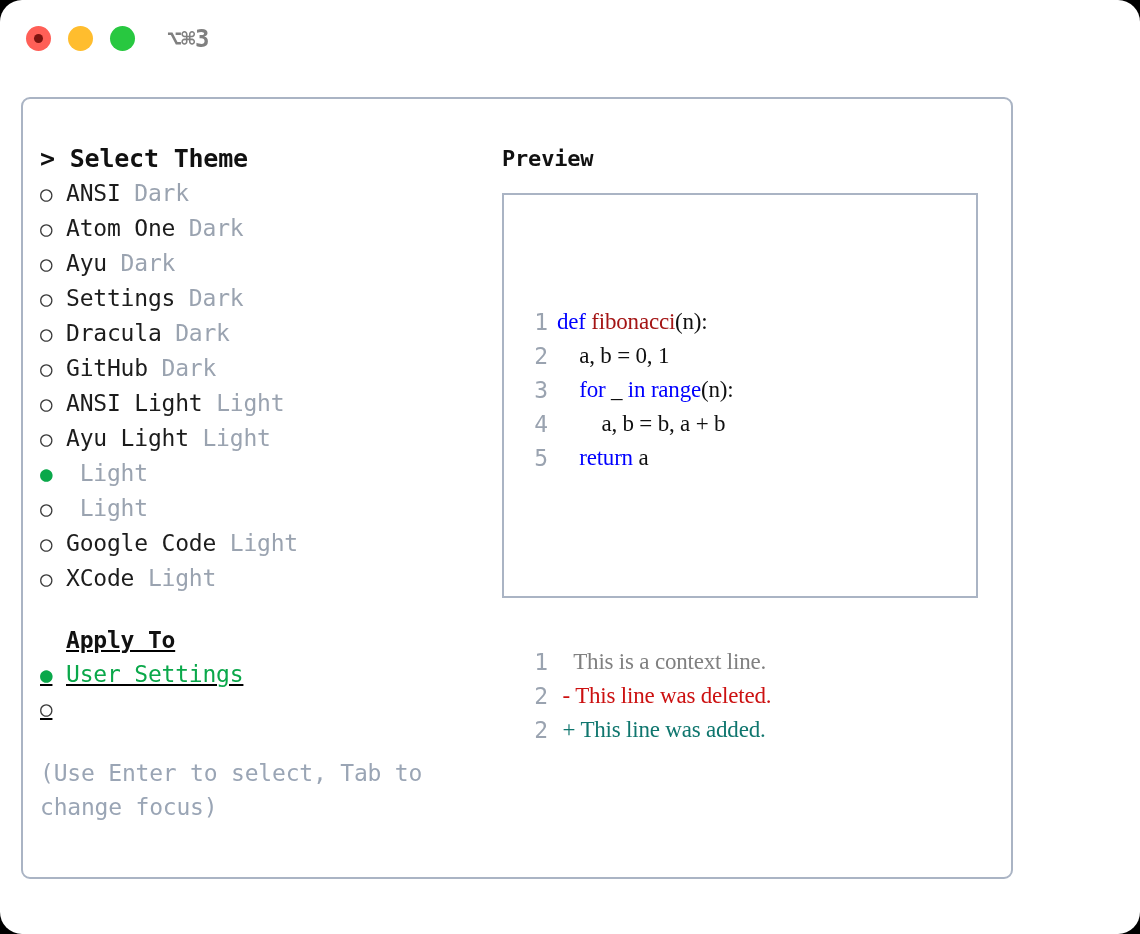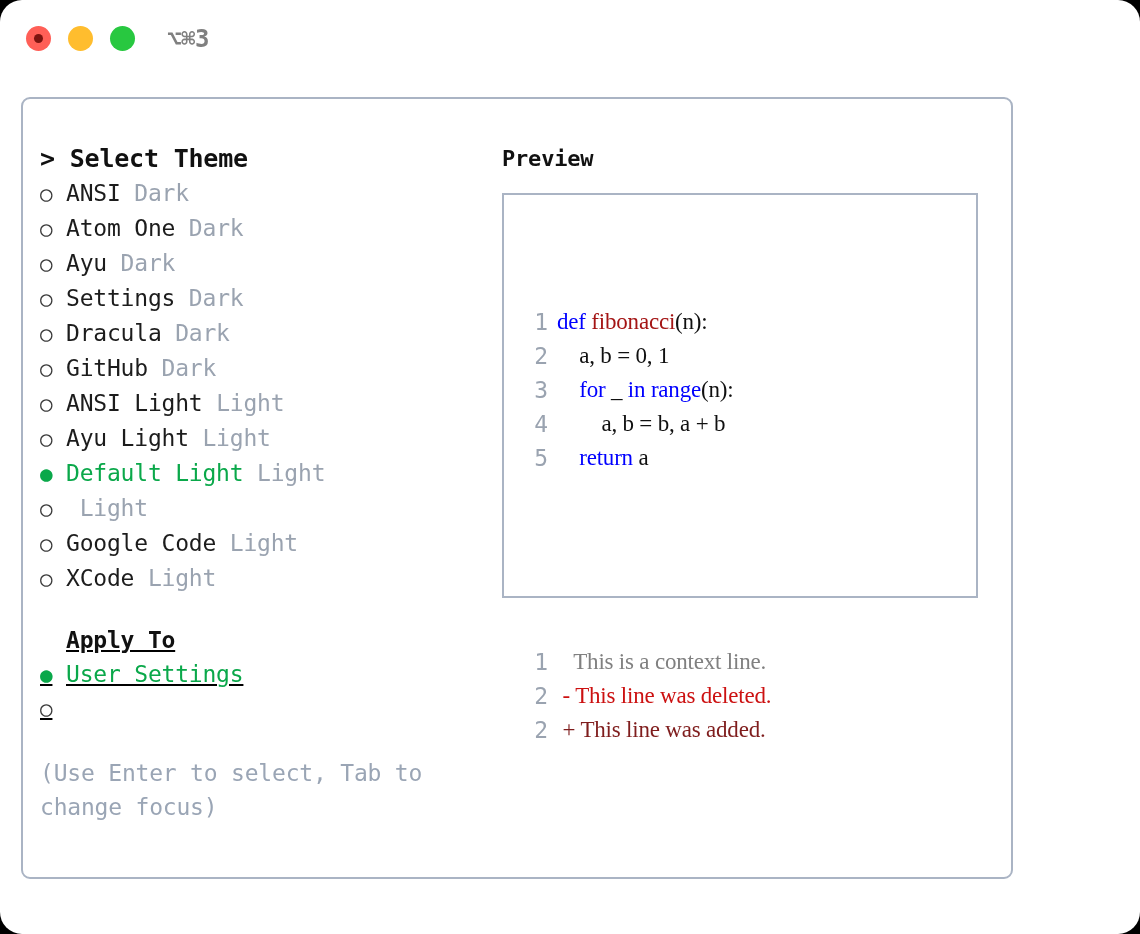--- a/index.html
+++ b/index.html
@@ -183,21 +183,21 @@
     color: #9aa3b0;
   }
   .linetext { padding-left: 9px; font-family: Liberation Serif, serif; }
   .blank-line { height: 34px; }
 
   .tok-kw   { color: #0000ff; }
   .tok-fn   { color: #a41515; }
   .tok-pl   { color: #101010; }
   .tok-ctx  { color: #808080; margin-top: 40px; }
   .tok-del  { color: #cc1111; }
-  .tok-add  { color: #7f1d1d; }
+  .tok-add  { color: #0f766e; }
 </style>
 </head>
 <body>
 
 <div class="window">
 
   <div class="titlebar">
     <div class="lights">
       <span class="light red"></span>
       <span class="light yellow"></span>
@@ -214,21 +214,21 @@
 
         <div id="theme-list">
             <div class="opt-row"><span class="marker">○</span><span class="opt-name">ANSI</span><span class="opt-kind"> Dark</span></div>
             <div class="opt-row"><span class="marker">○</span><span class="opt-name">Atom One</span><span class="opt-kind"> Dark</span></div>
             <div class="opt-row"><span class="marker">○</span><span class="opt-name">Ayu</span><span class="opt-kind"> Dark</span></div>
             <div class="opt-row"><span class="marker">○</span><span class="opt-name">Settings</span><span class="opt-kind"> Dark</span></div>
             <div class="opt-row"><span class="marker">○</span><span class="opt-name">Dracula</span><span class="opt-kind"> Dark</span></div>
             <div class="opt-row"><span class="marker">○</span><span class="opt-name">GitHub</span><span class="opt-kind"> Dark</span></div>
             <div class="opt-row"><span class="marker">○</span><span class="opt-name">ANSI Light</span><span class="opt-kind"> Light</span></div>
             <div class="opt-row"><span class="marker">○</span><span class="opt-name">Ayu Light</span><span class="opt-kind"> Light</span></div>
-            <div class="opt-row selected"><span class="marker sel">●</span><span class="opt-name">Default Light</span><span class="opt-kind"> Light</span></div>
+            <div class="opt-row selected"><span class="marker sel">●</span><span class="opt-kind"> Light</span></div>
             <div class="opt-row"><span class="marker">○</span><span class="opt-kind"> Light</span></div>
             <div class="opt-row"><span class="marker">○</span><span class="opt-name">Google Code</span><span class="opt-kind"> Light</span></div>
             <div class="opt-row"><span class="marker">○</span><span class="opt-name">XCode</span><span class="opt-kind"> Light</span></div>
           </div>
 
         <div class="apply-block">
           <div class="apply-title">Apply To</div>
           <div id="apply-list">
               <div class="opt-row selected"><span class="marker sel">●</span><span class="opt-name">User Settings</span></div>
               <div class="opt-row"><span class="marker">○</span></div>

